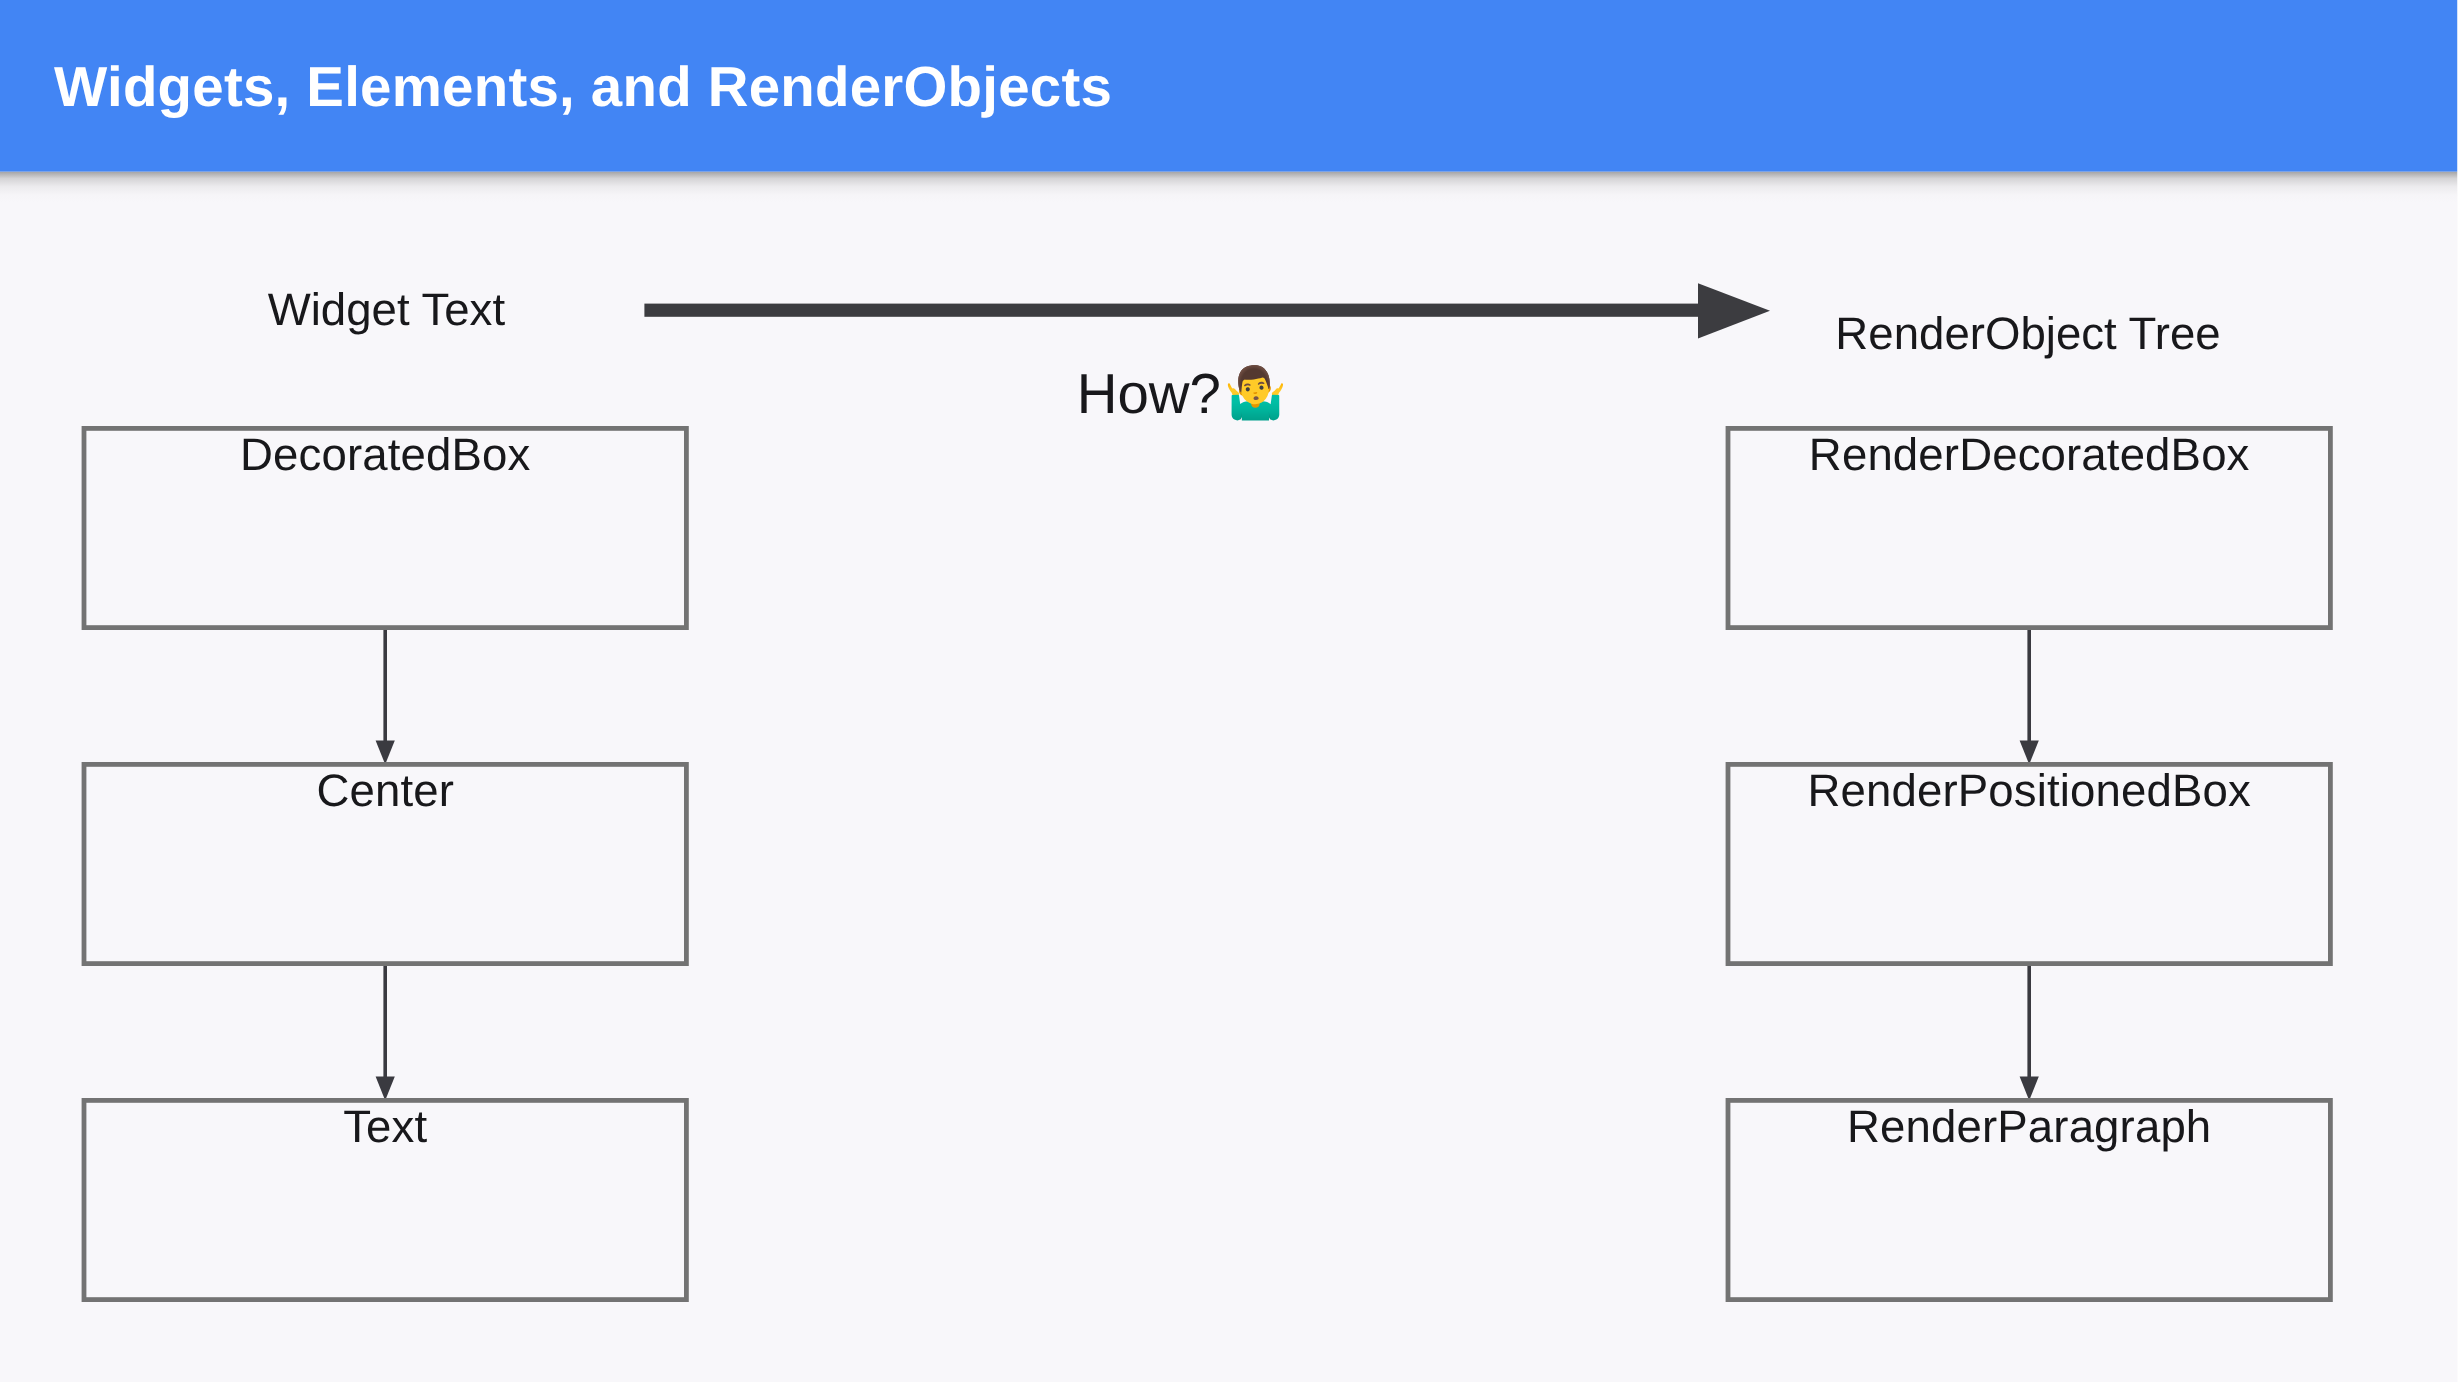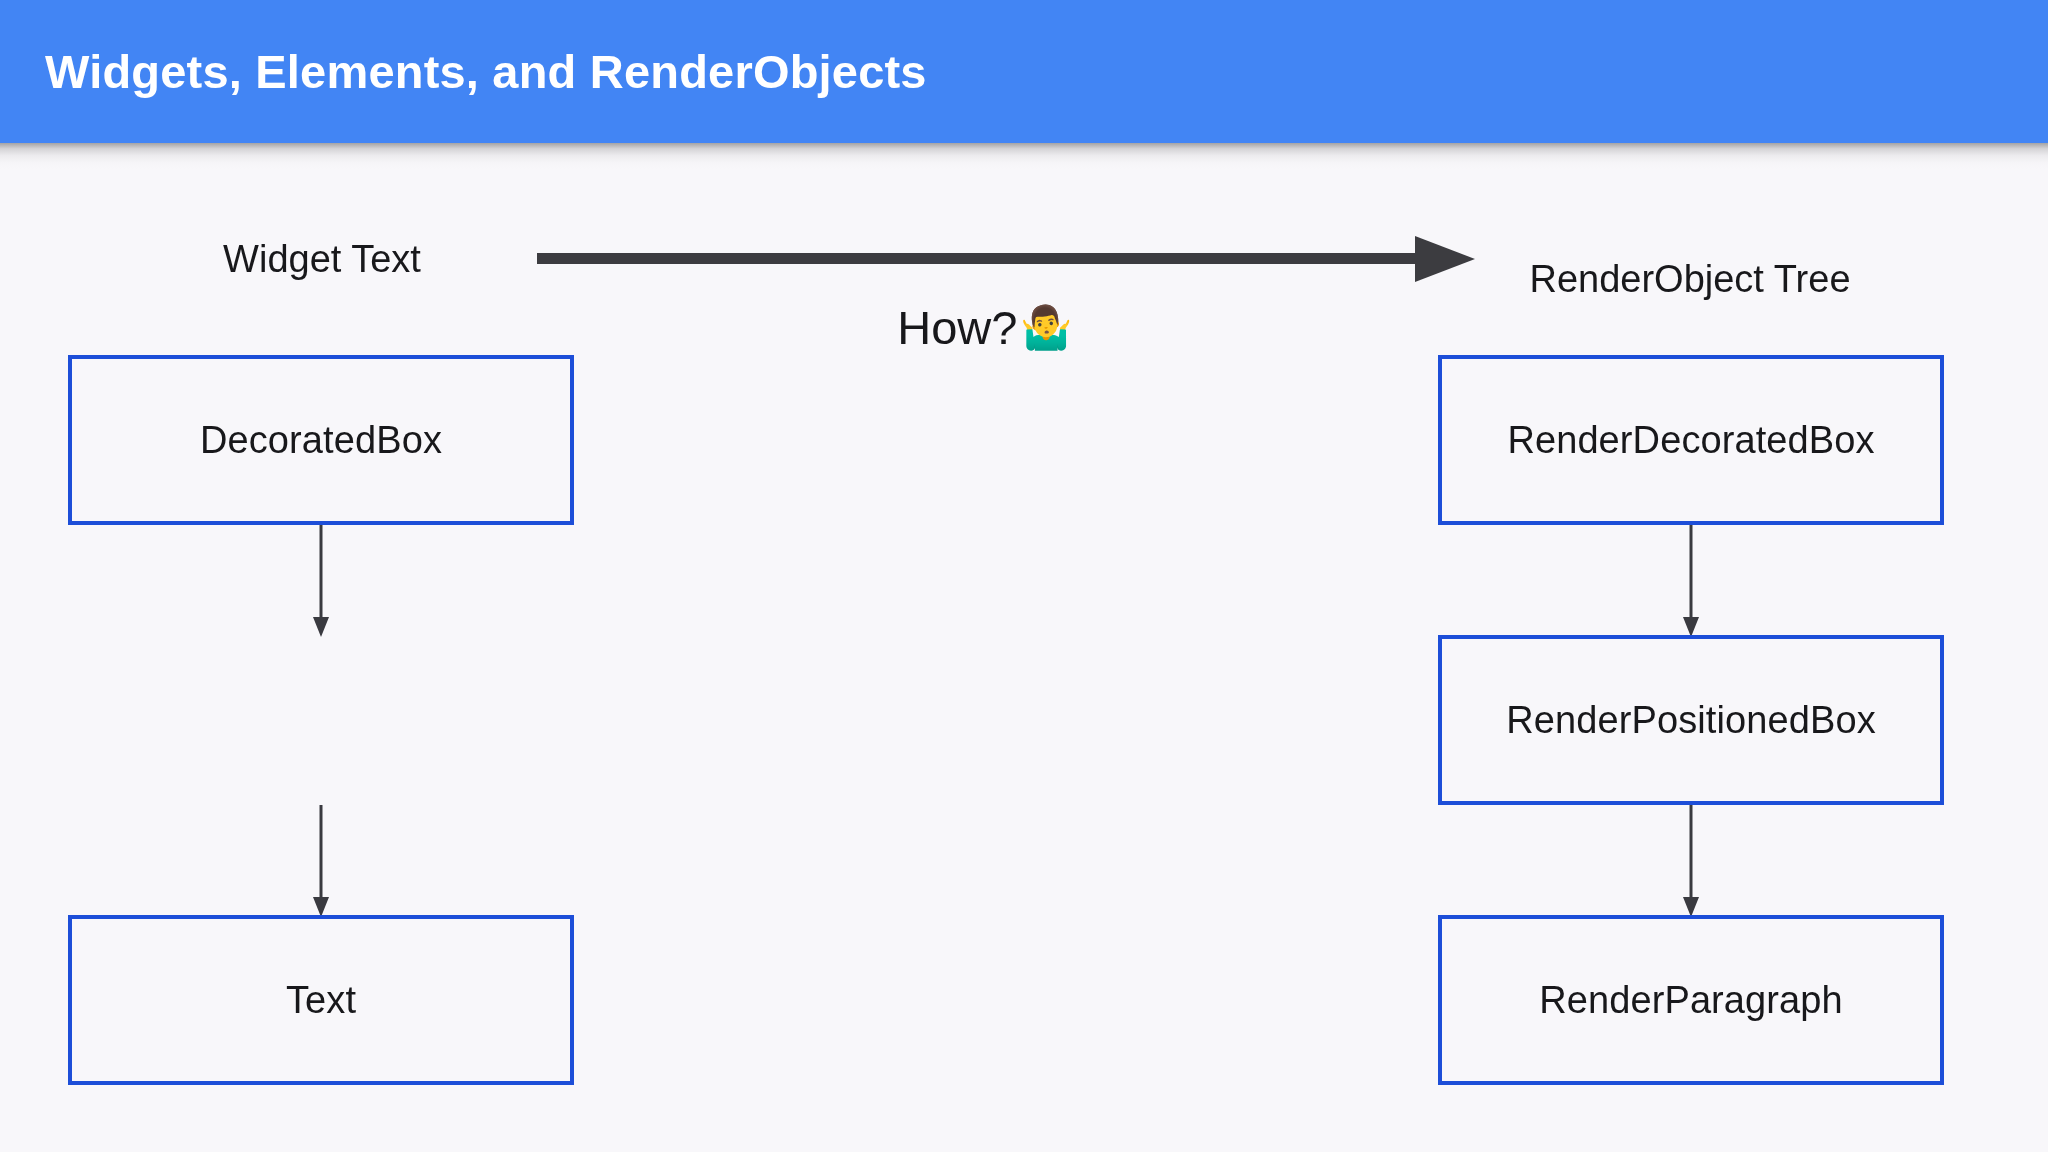--- a/index.html
+++ b/index.html
@@ -92,25 +92,24 @@
     align-items: center;
     gap: 3px;
   }
   #how-emoji { font-size: 42px; line-height: 1; display: inline-block; }
 
   
   .node-box {
     position: absolute;
     width: 506px;
     height: 170px;
-    border: 4px solid #1d4ed8;
+    border: 4px solid #737373;
     background: transparent;
     box-sizing: border-box;
     display: flex;
-    align-items: center;
     justify-content: center;
   }
   .node-label {
     font-size: 38px;
     color: #18181B;
     font-weight: 400;
     white-space: nowrap;
     letter-spacing: 0.1px;
   }
 
@@ -157,20 +156,23 @@
 
   <div class="node-box col-left row-1">
     <span class="node-label">DecoratedBox</span>
   </div>
 
   <svg class="connector conn-left conn-a" viewBox="0 0 40 112">
     <line x1="20" y1="0" x2="20" y2="96" stroke="#3A3A40" stroke-width="3"></line>
     <polygon points="12,92 28,92 20,112" fill="#3A3A40"></polygon>
   </svg>
 
+  <div class="node-box col-left row-2">
+    <span class="node-label">Center</span>
+  </div>
 
   <svg class="connector conn-left conn-b" viewBox="0 0 40 112">
     <line x1="20" y1="0" x2="20" y2="96" stroke="#3A3A40" stroke-width="3"></line>
     <polygon points="12,92 28,92 20,112" fill="#3A3A40"></polygon>
   </svg>
 
   <div class="node-box col-left row-3">
     <span class="node-label">Text</span>
   </div>
 

